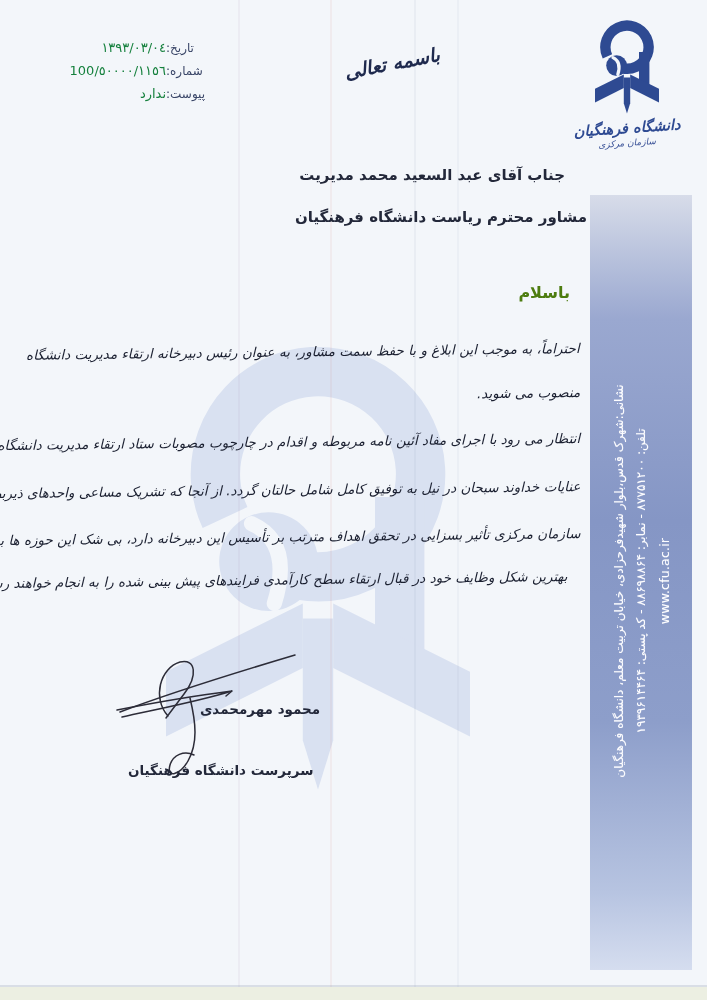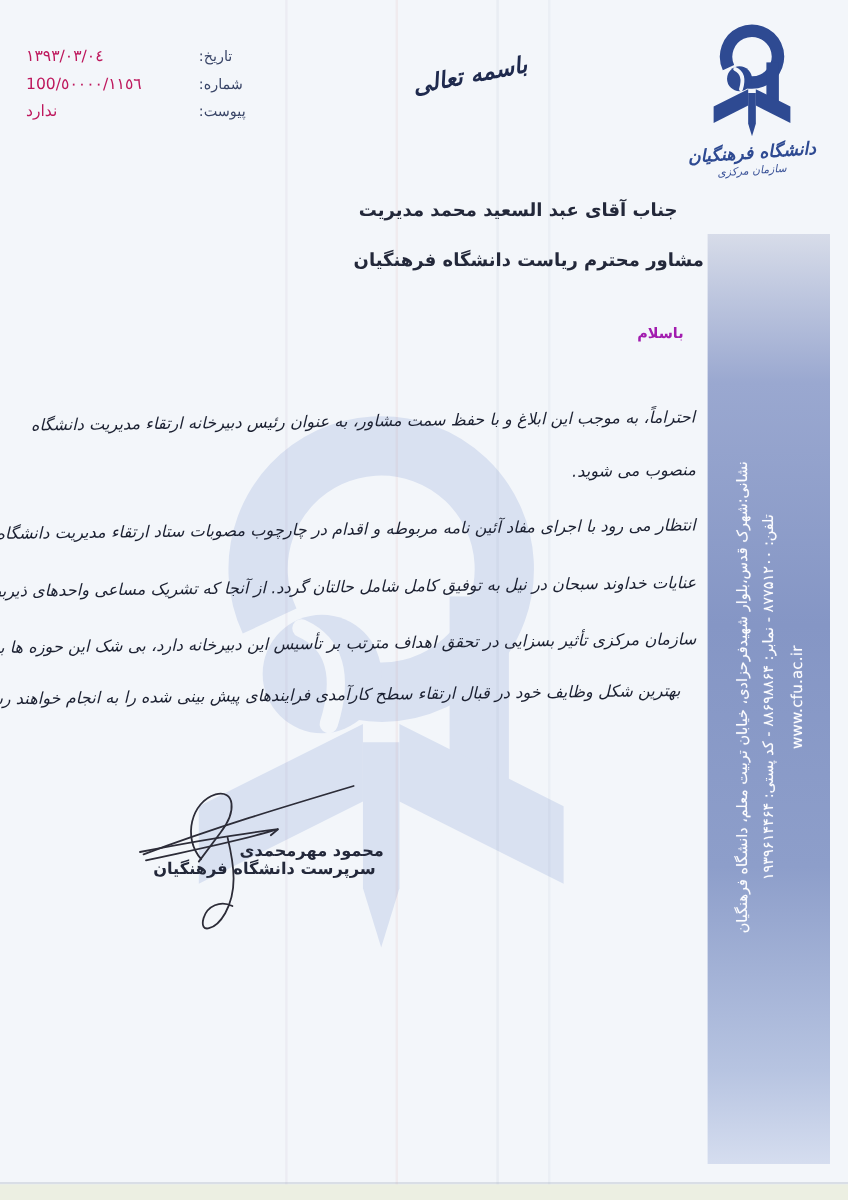--- a/index.html
+++ b/index.html
@@ -15,51 +15,51 @@
   .a2{left:330px;background:rgba(215,140,140,.10);}
   .a3{left:414px;background:rgba(120,135,170,.08);}
   .a4{left:457px;background:rgba(120,135,170,.06);}
   .bottom-line{position:absolute;left:0;right:0;bottom:13px;height:2px;background:rgba(140,150,170,.25);}
   .bottom-strip{position:absolute;left:0;right:0;bottom:0;height:13px;background:#ecefe2;}
 
   
   .fields{position:absolute;top:40px;left:22px;width:196px;font-size:12px;color:#2d3650;}
   .frow{display:flex;flex-direction:row;align-items:baseline;height:23px;}
   .flabel{width:52px;text-align:left;color:#3a4668;}
-  .fvalue{flex:1;text-align:left;color:#be185d;font-size:13px;letter-spacing:.5px;}
+  .fvalue{flex:1;text-align:right;color:#15803d;font-size:13px;letter-spacing:.5px;}
 
   .basmala{
     position:absolute;top:52px;left:332px;width:120px;
     font-size:19px;font-weight:bold;font-style:italic;color:#1f2a4e;
     transform:rotate(-11deg);text-align:center;direction:rtl;
   }
 
   
   .logo{position:absolute;top:20px;right:20px;width:120px;text-align:center;color:#2e4a92;}
   .logo svg{display:block;margin:0 auto;}
   .logo-name{font-size:14.5px;font-weight:bold;font-style:italic;transform:rotate(-4deg);margin-top:4px;white-space:nowrap;}
   .logo-org{font-size:9px;font-style:italic;transform:rotate(-4deg);color:#3b5398;margin-top:2px;}
 
   
   .watermark{position:absolute;top:345px;left:128px;color:#d9e1f1;pointer-events:none;}
 
   
   .recipient-1{position:absolute;top:166px;right:142px;font-size:15px;font-weight:bold;color:#23283a;white-space:nowrap;}
   .recipient-2{position:absolute;top:208px;right:120px;font-size:15px;font-weight:bold;color:#23283a;white-space:nowrap;}
-  .salutation{position:absolute;top:271px;right:137px;font-size:12px;font-weight:bold;color:#a21caf;}
+  .salutation{position:absolute;top:283px;right:137px;font-size:16px;font-weight:bold;color:#4d7c0f;}
   .bodyline{
     position:absolute;right:127px;font-size:13.5px;font-style:italic;color:#1b2031;
     white-space:nowrap;transform:rotate(-.7deg);transform-origin:right center;letter-spacing:-.2px;
   }
   .l1{top:340px;} .l2{top:384px;} .l3{top:430px;} .l4{top:478px;} .l5{top:525px;} .l6{top:568px;right:140px;}
 
   
   .sig-scrawl{position:absolute;top:628px;left:108px;pointer-events:none;}
   .sig-name{position:absolute;top:701px;left:160px;font-size:13.5px;font-weight:bold;color:#23283a;white-space:nowrap;direction:rtl;margin-left:40px;}
-  .sig-title{position:absolute;top:716px;left:128px;font-size:13.5px;font-weight:bold;color:#23283a;white-space:nowrap;direction:rtl;}
+  .sig-title{position:absolute;top:762px;left:128px;font-size:13.5px;font-weight:bold;color:#23283a;white-space:nowrap;direction:rtl;}
 
   
   .band{
     position:absolute;top:195px;right:15px;width:102px;height:775px;
     background:linear-gradient(180deg,#d7dce9 0%,#9aa8d0 16%,#8596c5 42%,#8d9eca 68%,#b7c4e1 90%,#d5ddef 100%);
   }
   .band-text{
     position:absolute;top:533px;left:254px;width:775px;height:96px;
     transform:rotate(-90deg);
     display:flex;flex-direction:column;justify-content:center;align-items:center;

